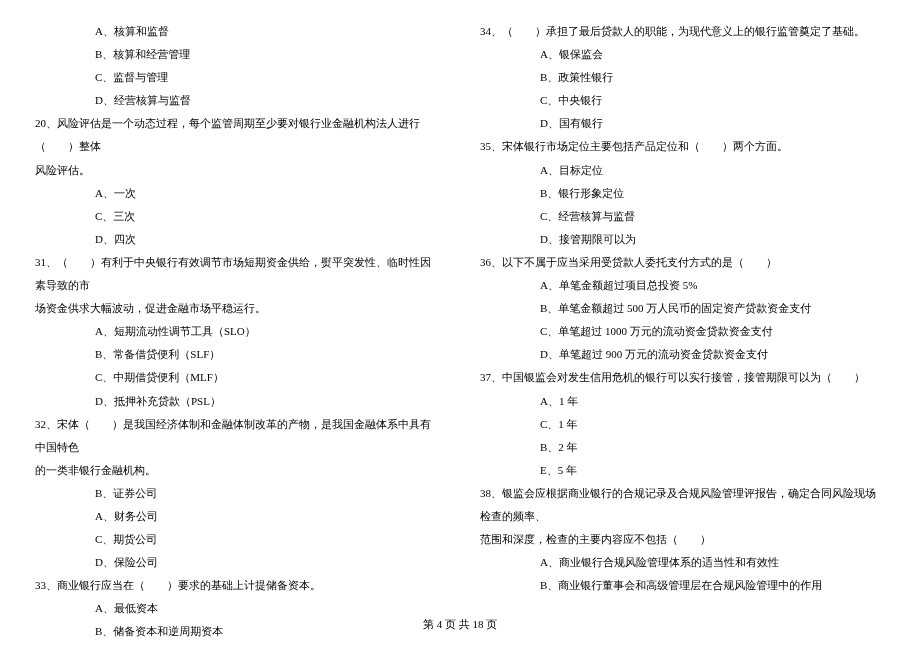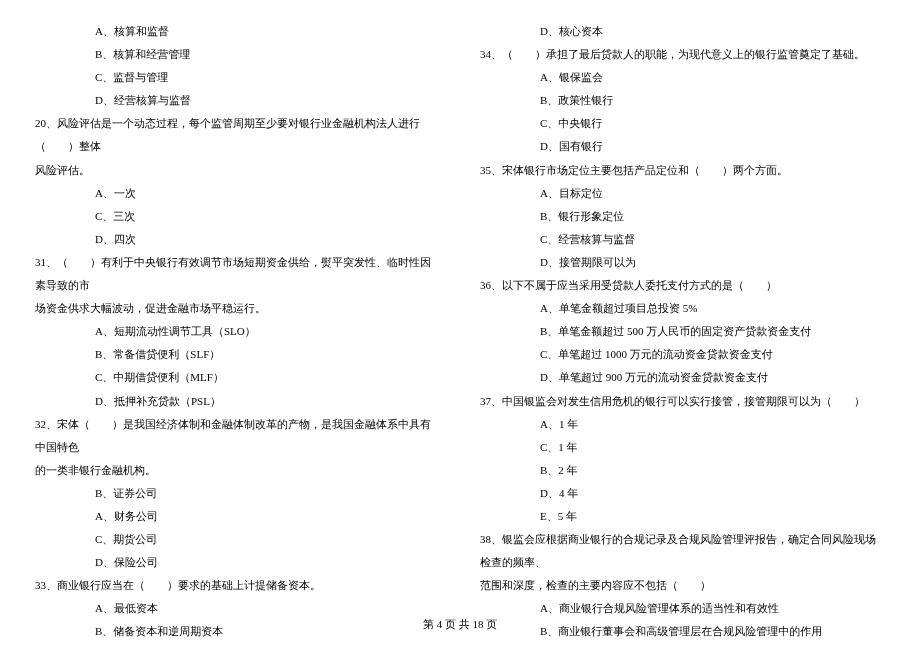--- a/index.html
+++ b/index.html
@@ -66,21 +66,20 @@
     <div class="indent-opt">C、期货公司</div>
     <div class="indent-opt">D、保险公司</div>
 
     <div class="indent-q">33、商业银行应当在（　　）要求的基础上计提储备资本。</div>
     <div class="indent-opt">A、最低资本</div>
     <div class="indent-opt">B、储备资本和逆周期资本</div>
 
   </div>
 
   <div class="column col-right">
-    <div class="indent-opt">D、核心资本</div>
 
     <div class="indent-q">34、（　　）承担了最后贷款人的职能，为现代意义上的银行监管奠定了基础。</div>
     <div class="indent-opt">A、银保监会</div>
     <div class="indent-opt">B、政策性银行</div>
     <div class="indent-opt">C、中央银行</div>
     <div class="indent-opt">D、国有银行</div>
 
     <div class="indent-q">35、宋体银行市场定位主要包括产品定位和（　　）两个方面。</div>
     <div class="indent-opt">A、目标定位</div>
     <div class="indent-opt">B、银行形象定位</div>
@@ -90,21 +89,20 @@
     <div class="indent-q">36、以下不属于应当采用受贷款人委托支付方式的是（　　）</div>
     <div class="indent-opt">A、单笔金额超过项目总投资 5%</div>
     <div class="indent-opt">B、单笔金额超过 500 万人民币的固定资产贷款资金支付</div>
     <div class="indent-opt">C、单笔超过 1000 万元的流动资金贷款资金支付</div>
     <div class="indent-opt">D、单笔超过 900 万元的流动资金贷款资金支付</div>
 
     <div class="indent-q">37、中国银监会对发生信用危机的银行可以实行接管，接管期限可以为（　　）</div>
     <div class="indent-opt">A、1 年</div>
     <div class="indent-opt">C、1 年</div>
     <div class="indent-opt">B、2 年</div>
-    <div class="indent-opt">D、4 年</div>
     <div class="indent-opt">E、5 年</div>
 
     <div class="indent-q">38、银监会应根据商业银行的合规记录及合规风险管理评报告，确定合同风险现场检查的频率、</div>
     <div class="indent-cont">范围和深度，检查的主要内容应不包括（　　）</div>
     <div class="indent-opt">A、商业银行合规风险管理体系的适当性和有效性</div>
     <div class="indent-opt">B、商业银行董事会和高级管理层在合规风险管理中的作用</div>
   </div>
 </div>
 
 <div class="footer">第 4 页 共 18 页</div>

